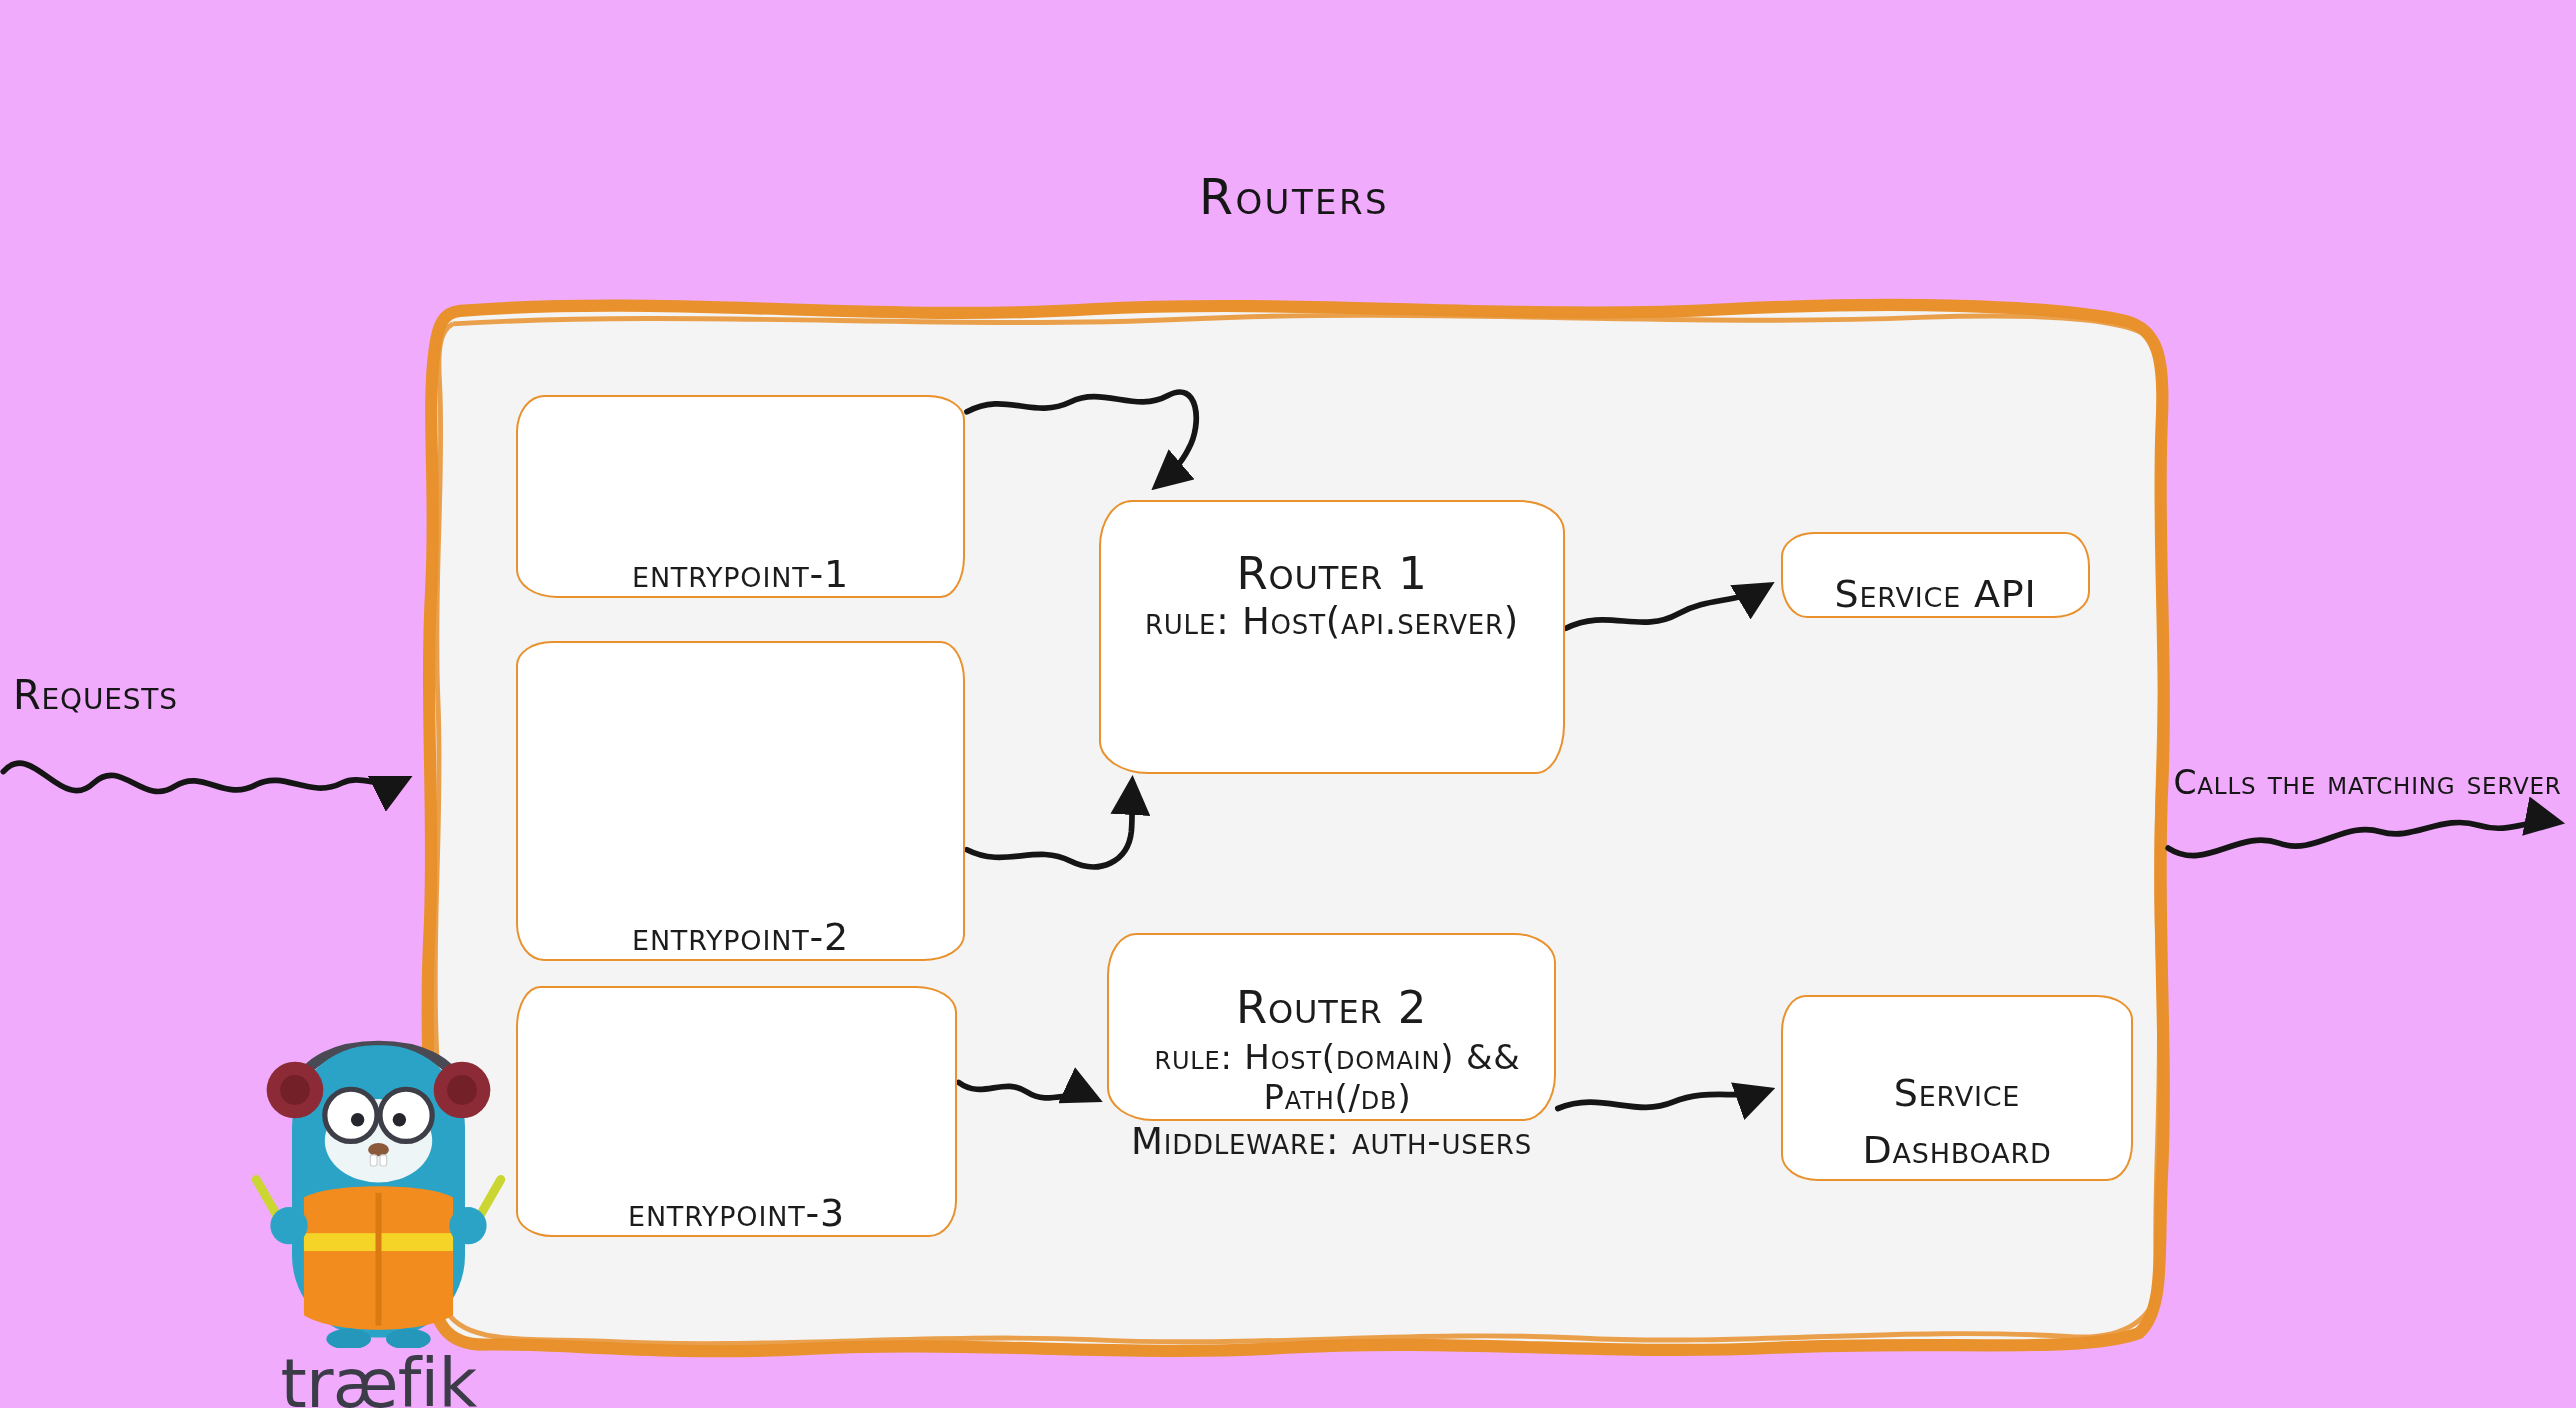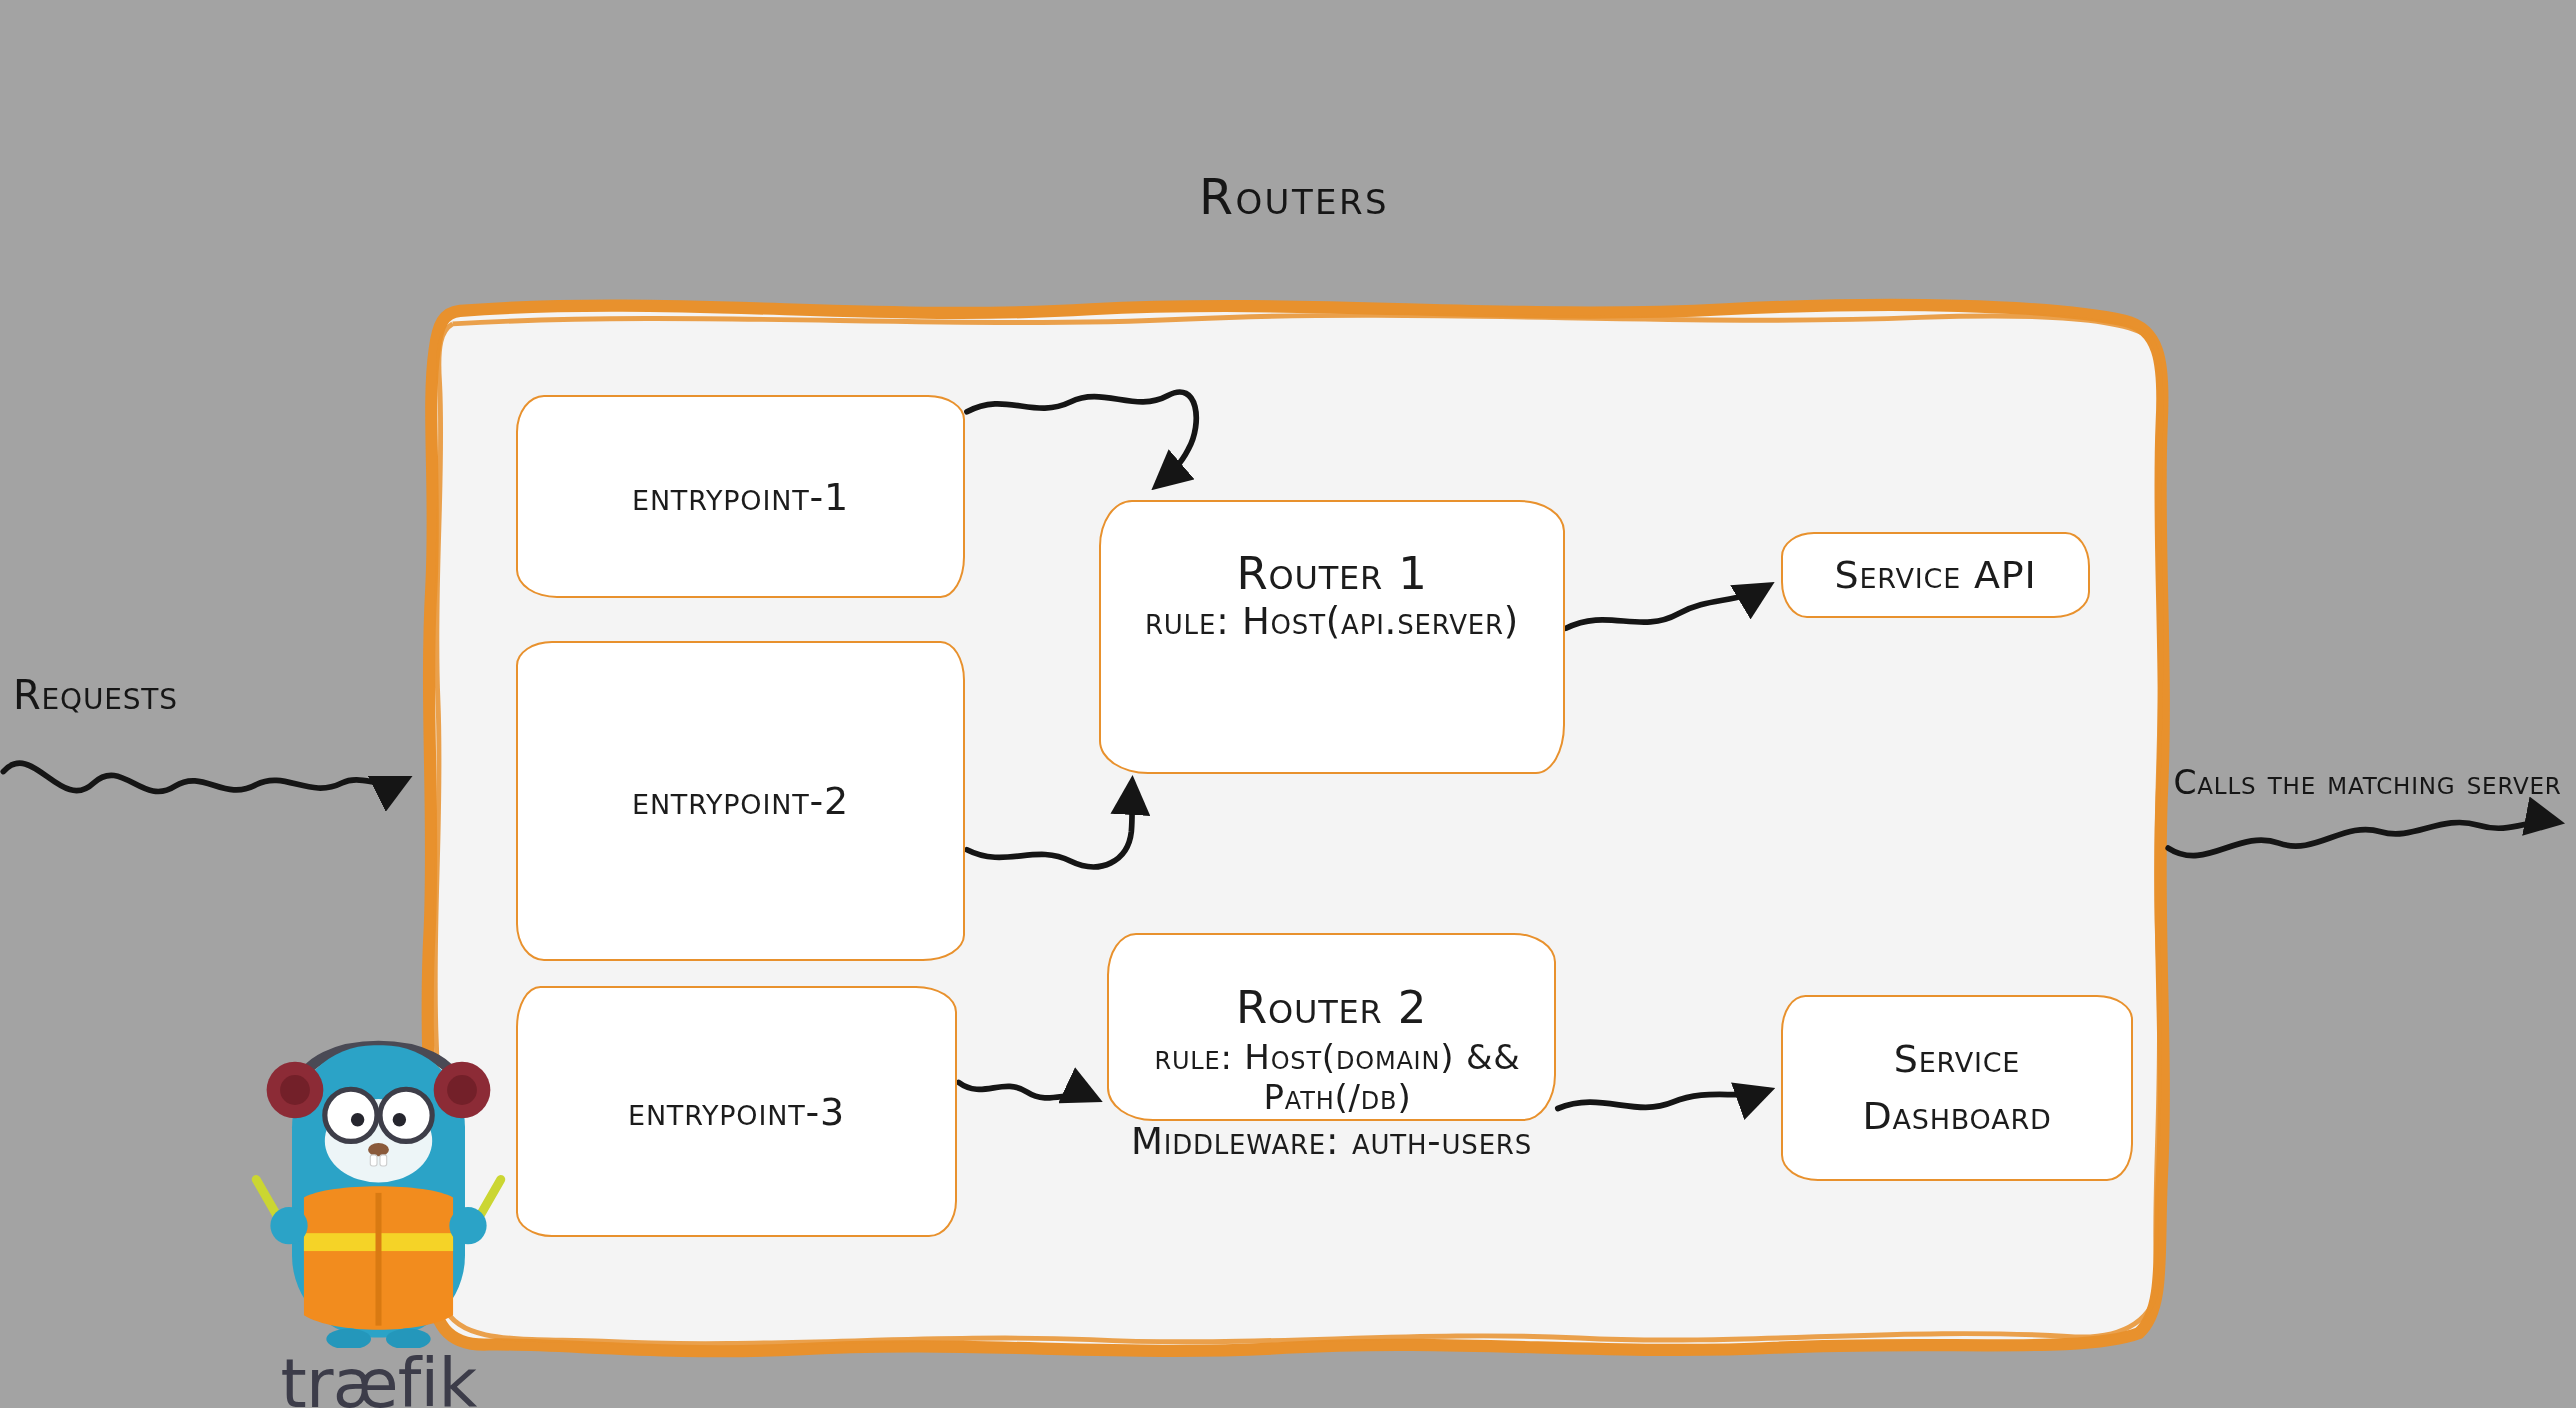--- a/index.html
+++ b/index.html
@@ -1,27 +1,27 @@
 <!DOCTYPE html>
 <html style="font-size:13px"><head>
 <meta charset="utf-8">
 <style>
   html,body{margin:0;padding:0;background:#ffffff;}
   .page{
-    position:relative;width:2576px;height:1408px;background:#a3a3a3;overflow:hidden;
+    position:relative;width:2576px;height:1408px;background:#f0abfc;overflow:hidden;
     font-family:"DejaVu Sans","Liberation Sans",sans-serif;color:#1a1a1a;
   }
   .layer-svg{position:absolute;left:0;top:0;z-index:1;}
   .title{
     position:absolute;left:423px;top:169px;width:1742px;text-align:center;
     font-size:49px;font-variant:small-caps;letter-spacing:2.4px;z-index:2;color:#161616;
   }
   .box{
     position:absolute;background:#ffffff;border:2.4px solid #E8912D;z-index:2;
-    display:flex;flex-direction:column;align-items:center;justify-content:center;
+    display:flex;flex-direction:column;align-items:center;justify-content:flex-end;
     text-align:center;font-variant:small-caps;letter-spacing:0.8px;color:#1c1c1c;
     box-sizing:border-box;
   }
   .ep{font-size:38px;}
   #ep1{left:516px;top:395px;width:449px;height:203px;border-radius:28px 37px 24.4px 41px/37px 24.4px 41px 28px;}
   #ep2{left:516px;top:641px;width:449px;height:320px;border-radius:36px 24.4px 42px 28px/24.4px 39px 26px 37px;}
   #ep3{left:516px;top:944px;width:441px;height:251px;border-radius:24.4px 41px 28px 36px/41px 26px 36px 24.4px;margin-top:42px;}
   #router1{
     left:1099px;top:500px;width:466px;height:274px;justify-content:flex-start;
     padding-top:45px;border-radius:33px 46px 29px 49px/46px 31px 49px 33px;

